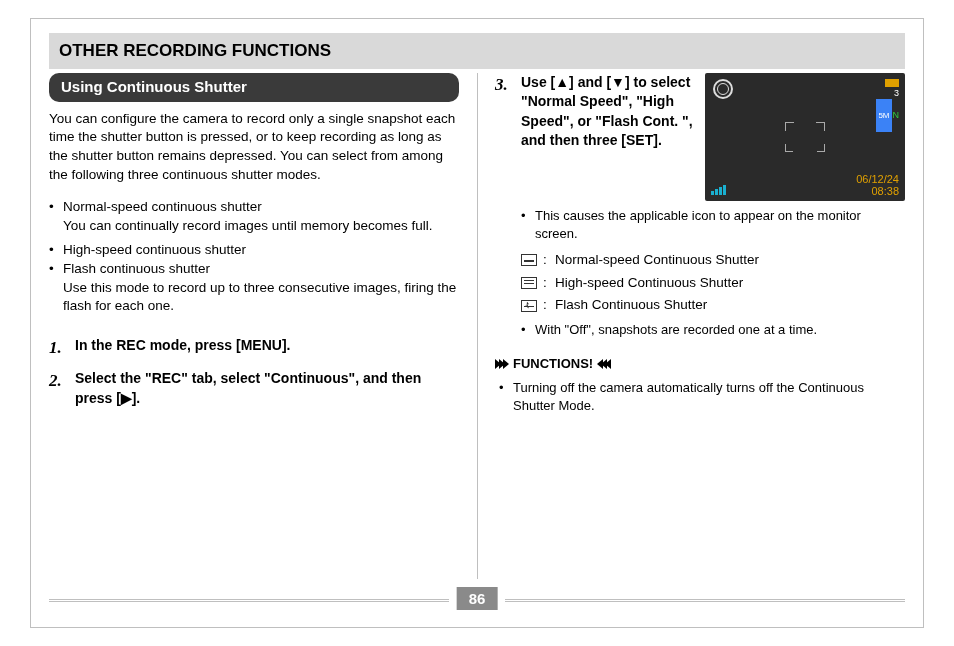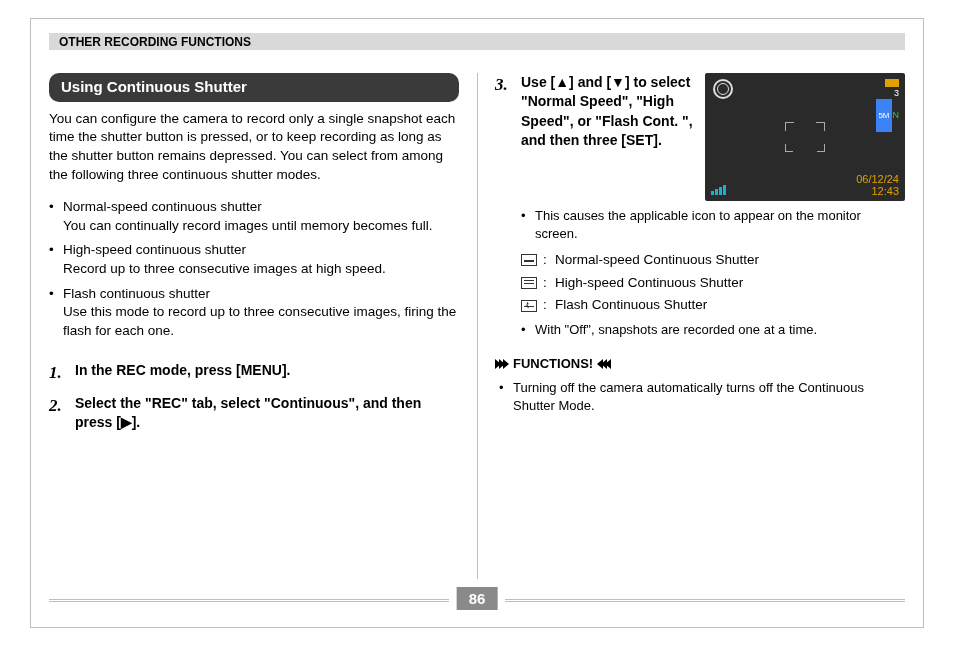--- a/index.html
+++ b/index.html
@@ -17,27 +17,27 @@
     top: 18px;
     right: 30px;
     bottom: 18px;
     border: 1px solid #bfbfbf;
   }
   .header-bar {
     position: absolute;
     left: 18px;
     right: 18px;
     top: 14px;
-    height: 17px;
+    height: 36px;
     background: #d9d9d9;
     display: flex;
     align-items: center;
     padding-left: 10px;
     font-weight: bold;
-    font-size: 12px;
+    font-size: 17px;
   }
   .content {
     position: absolute;
     left: 18px;
     right: 18px;
     top: 54px;
     bottom: 48px;
   }
   .col {
     width: 410px;
@@ -205,21 +205,20 @@
         <div class="blt-row">
           <div class="dot">•</div>
           <div class="blt-body">Normal-speed continuous shutter</div>
         </div>
         <div class="blt-indent">You can continually record images until memory becomes full.</div>
 
         <div class="blt-row">
           <div class="dot">•</div>
           <div class="blt-body">High-speed continuous shutter</div>
         </div>
-        <div class="blt-indent">Record up to three consecutive images at high speed.</div>
 
         <div class="blt-row">
           <div class="dot">•</div>
           <div class="blt-body">Flash continuous shutter</div>
         </div>
         <div class="blt-indent">Use this mode to record up to three consecutive images, firing the flash for each one.</div>
       </div>
 
       <div class="step">
         <div class="step-num">1.</div>
@@ -255,21 +254,21 @@
           <div class="bl">
             <div class="bars">
               <span style="height:4px"></span>
                 <span style="height:6px"></span>
                 <span style="height:8px"></span>
                 <span style="height:10px"></span>
             </div>
           </div>
           <div class="br">
             <div>06/12/24</div>
-            <div>12:43</div>
+            <div>08:38</div>
           </div>
         </div>
       </div>
 
       <div class="step-sub" style="margin-top:6px;">
         <div class="sdot">•</div>
         <div class="sbody">This causes the applicable icon to appear on the monitor screen.</div>
       </div>
 
       <div class="mode-list" style="margin-top:8px;">

